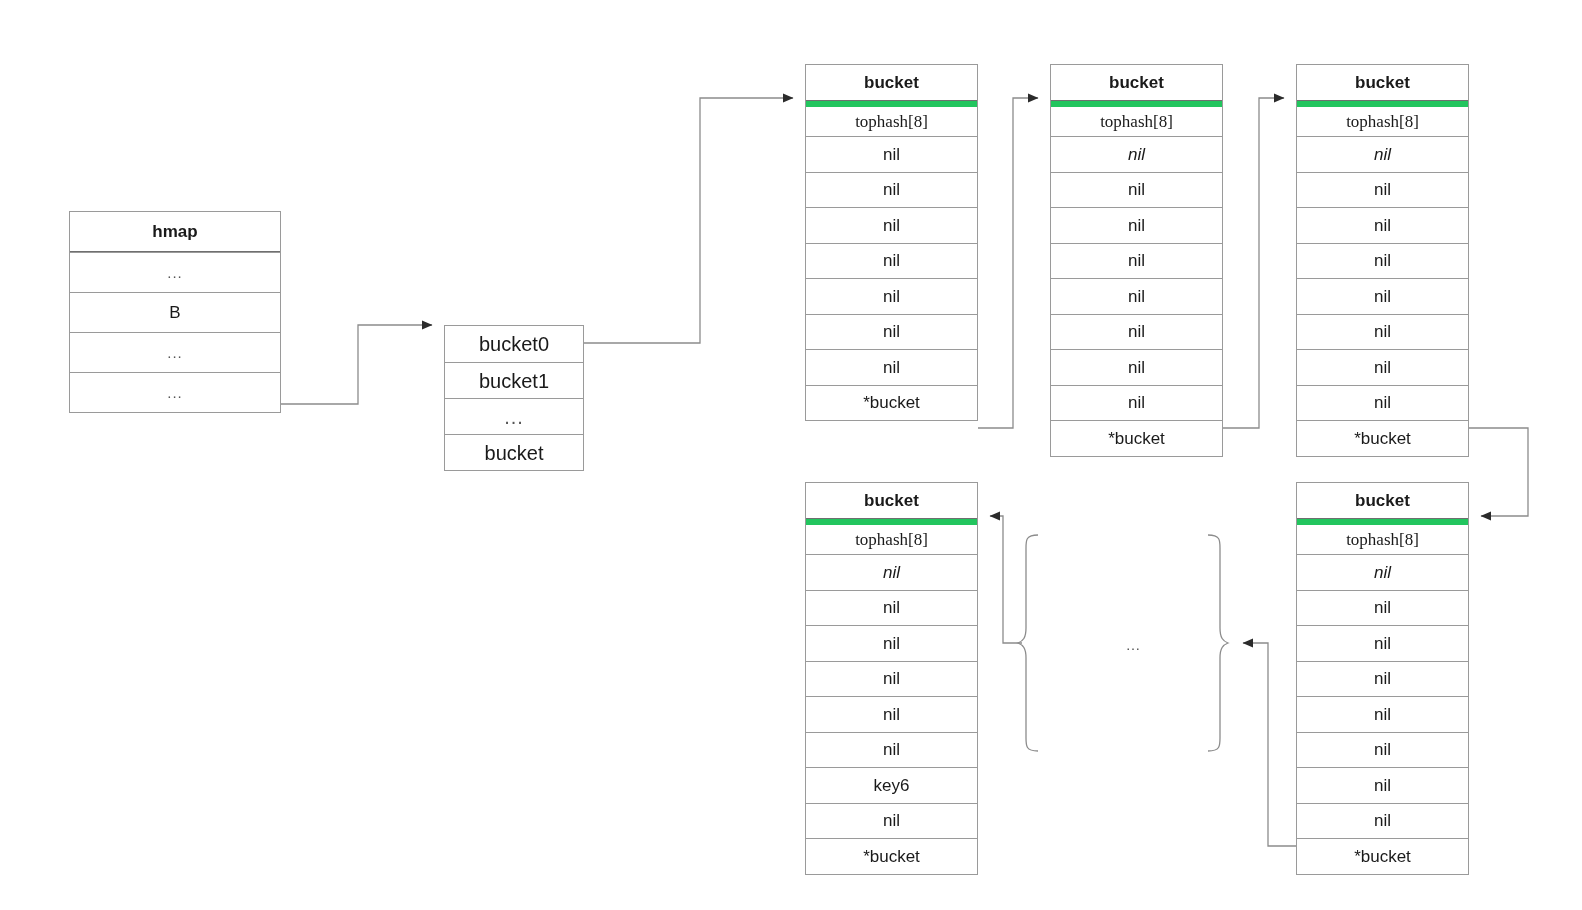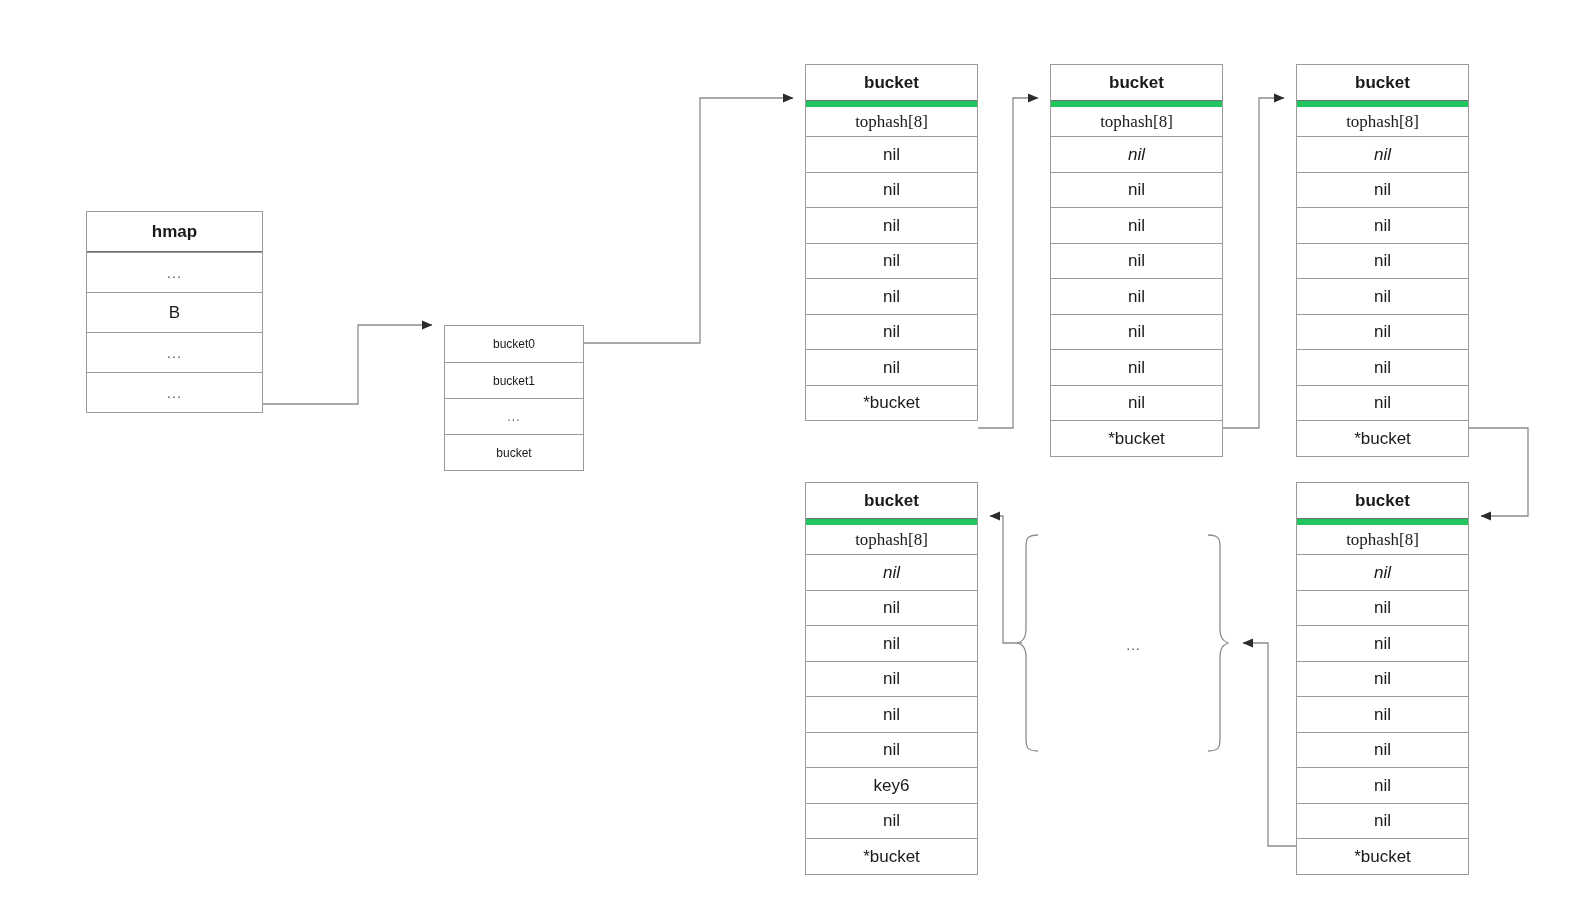--- a/index.html
+++ b/index.html
@@ -55,26 +55,26 @@
   .struct .row.italic {
     font-style: italic;
   }
   .struct .row.dots {
     font-size: 15px;
     color: #555;
     letter-spacing: 1px;
   }
 
   
-  #hmap { left: 86px; top: 211px; width: 177px; }
+  #hmap { left: 69px; top: 211px; width: 212px; }
   #hmap .row { height: 40px; }
 
   
   #bucketarr { left: 444px; top: 325px; width: 140px; }
-  #bucketarr .row { height: 36px; font-size: 12px; }
+  #bucketarr .row { height: 36px; font-size: 20px; }
 
   
   .bucketbox .row { height: 35.5px; }
   #b0 { left: 805px; top: 64px;  width: 173px; }
   #b1 { left: 1050px; top: 64px;  width: 173px; }
   #b2 { left: 1296px; top: 64px;  width: 173px; }
   #b3 { left: 805px; top: 482px; width: 173px; }
   #b4 { left: 1296px; top: 482px; width: 173px; }
 
   .svgtext {

